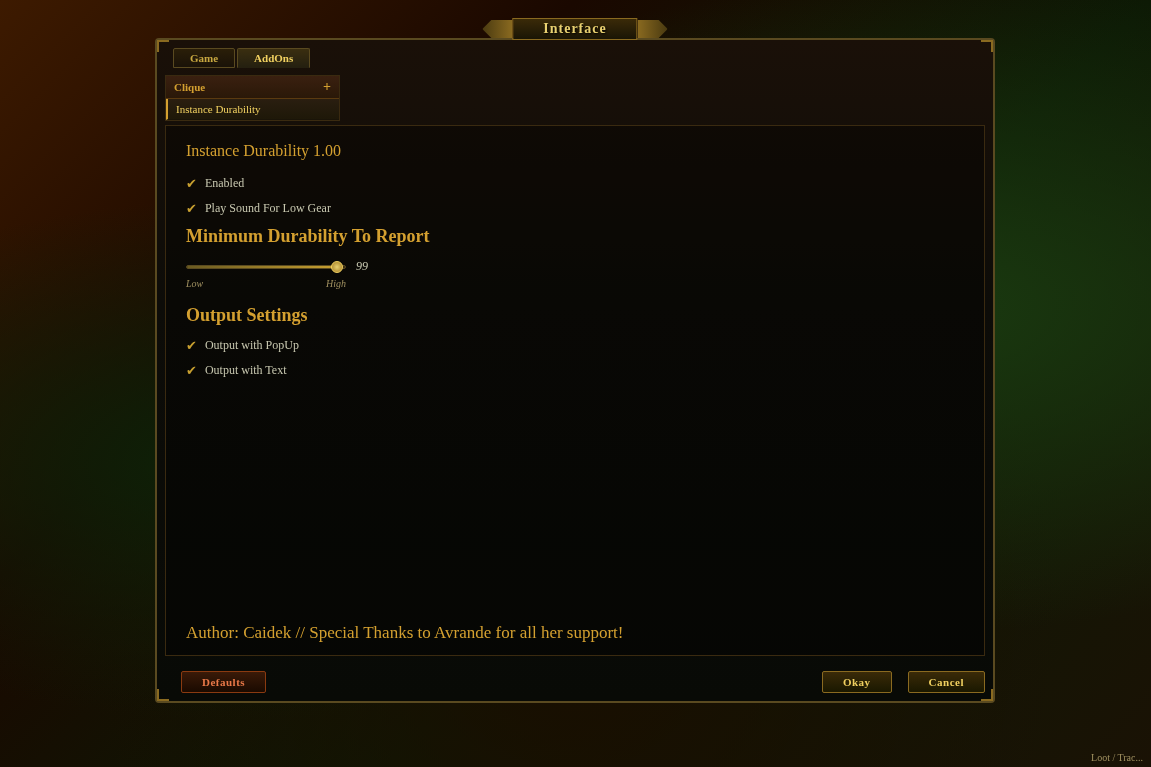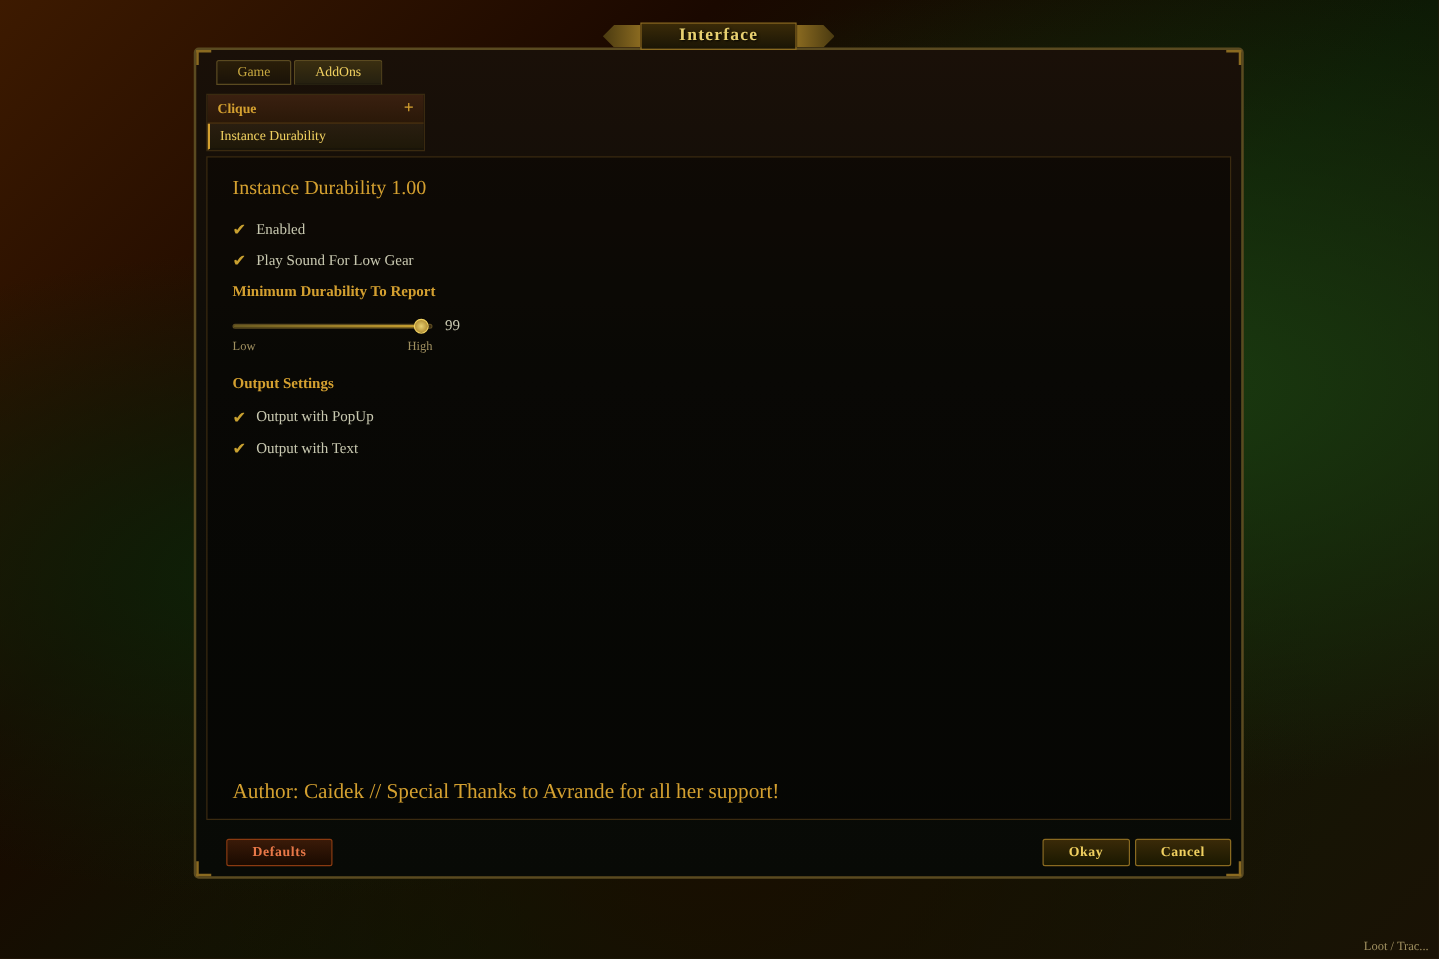--- a/index.html
+++ b/index.html
@@ -71,20 +71,21 @@
       letter-spacing: 1px;
     }
 
     
     .tab-bar {
       position: absolute;
       top: 8px;
       left: 16px;
       display: flex;
       gap: 2px;
+      font-weight: bold;
     }
 
     .tab {
       padding: 3px 16px;
       font-size: 11px;
       border: 1px solid #5a4a20;
       cursor: pointer;
       color: #c8a840;
       background: linear-gradient(180deg, #2a1e08, #1a1208);
       border-radius: 2px 2px 0 0;
@@ -180,28 +181,29 @@
       line-height: 1;
     }
 
     .setting-label {
       color: #c8c8b0;
       font-size: 12px;
     }
 
     .section-title {
       color: #d4a030;
-      font-size: 12px;
+      font-size: 18px;
       font-weight: bold;
       margin-top: 8px;
       margin-bottom: 12px;
     }
 
     .slider-container {
       margin-bottom: 8px;
+      font-style: italic;
     }
 
     .slider-row {
       display: flex;
       align-items: center;
       gap: 10px;
       margin-bottom: 4px;
     }
 
     .slider-track {
@@ -294,21 +296,21 @@
       border-color: #8a6a20;
     }
 
     .btn-cancel {
       background: linear-gradient(180deg, #3a2a08, #1a1800);
       border-color: #8a6a20;
     }
 
     .btn-group-right {
       display: flex;
-      gap: 4px;
+      gap: 16px;
     }
 
     
     .corner-tl, .corner-tr, .corner-bl, .corner-br {
       position: absolute;
       width: 12px;
       height: 12px;
     }
     .corner-tl { top: 0; left: 0; border-top: 2px solid #8a6a20; border-left: 2px solid #8a6a20; }
     .corner-tr { top: 0; right: 0; border-top: 2px solid #8a6a20; border-right: 2px solid #8a6a20; }

